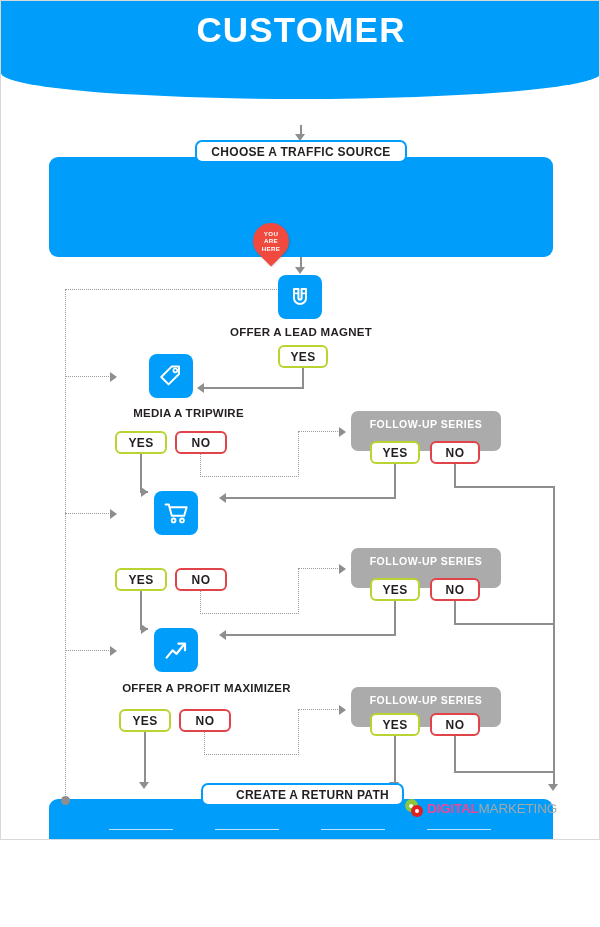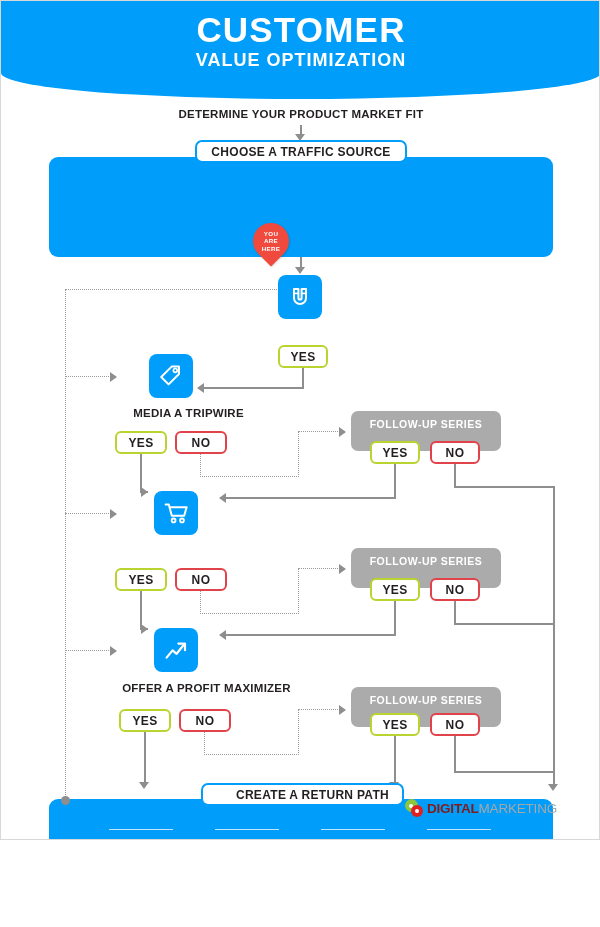--- a/index.html
+++ b/index.html
@@ -223,36 +223,34 @@
     display: flex; align-items: center;
     z-index: 20;
   }
   #logo .gears { position: relative; width: 20px; height: 18px; margin-right: 2px; }
   #logo .g1, #logo .g2 {
     position: absolute; border-radius: 50%;
   }
   #logo .g1 { width: 13px; height: 13px; background: #8cc63f; left: 0; top: 0; }
   #logo .g2 { width: 12px; height: 12px; background: #e02020; left: 6px; top: 6px; }
   #logo .gh { position: absolute; width: 4px; height: 4px; border-radius: 50%; background: #ffffff; }
-  #logo .lb { font-size: 13.5px; font-weight: bold; color: #7f1d1d; letter-spacing: -.2px; }
+  #logo .lb { font-size: 13.5px; font-weight: bold; color: #ec4899; letter-spacing: -.2px; }
   #logo .lg { font-size: 13.5px; color: #a7a7a7; letter-spacing: -.2px; }
 
   svg { display: block; }
 </style>
 </head>
 <body>
 
 <div id="page">
 
   <div id="header">
     <div class="t1">CUSTOMER</div>
-    <div class="t2">VALUE OPTIMIZATION</div>
-  </div>
-
-  <div class="hdg" style="left:0;top:107px;width:600px;text-align:center;">DETERMINE YOUR PRODUCT MARKET FIT</div>
+  </div>
+
   <div class="vline" style="left:299px;top:124px;height:11px;"></div>
   <div class="arrowdown" style="left:294px;top:133px;"></div>
 
   <div class="bluepanel" style="left:48px;top:156px;width:504px;height:100px;"></div>
   <div class="capsule" style="left:194px;top:139px;width:212px;height:23px;">CHOOSE A TRAFFIC SOURCE</div>
 
   <div class="tile" style="left:58px;top:166px;width:50px;">
     <div class="box">
       <svg width="26" height="26" viewBox="0 0 26 26">
           <path d="M16.5 7.5h-2.2c-1.1 0-1.8.7-1.8 1.8V12h4l-.5 3.4h-3.5V24h-3.3v-8.6H6.5V12h2.7V9.1c0-2.8 1.7-4.6 4.4-4.6h2.9z" fill="none" stroke="#fff" stroke-width="1.6" stroke-linejoin="round"></path>
@@ -379,20 +377,21 @@
     </div>
   </div>
 
   <div class="offericon" style="left:277px;top:274px;">
     <svg width="28" height="28" viewBox="0 0 28 28">
       <path d="M8 6v9a6 6 0 0 0 12 0V6h-4.4v9a1.6 1.6 0 0 1-3.2 0V6z" fill="none" stroke="#fff" stroke-width="2" stroke-linejoin="round"></path>
       <line x1="8" y1="10.4" x2="12.4" y2="10.4" stroke="#fff" stroke-width="1.6"></line>
       <line x1="15.6" y1="10.4" x2="20" y2="10.4" stroke="#fff" stroke-width="1.6"></line>
     </svg>
   </div>
+  <div class="hdg" style="left:0;top:325px;width:600px;text-align:center;">OFFER A LEAD MAGNET</div>
   <div class="chip yes" style="left:277px;top:344px;width:50px;">YES</div>
 
   <div class="vline" style="left:301px;top:367px;height:21px;"></div>
   <div class="hline" style="left:203px;top:386px;width:100px;"></div>
   <div class="arrowleft" style="left:196px;top:382px;"></div>
 
   <div class="offericon" style="left:148px;top:353px;">
     <svg width="28" height="28" viewBox="0 0 28 28">
       <path d="M14.6 4.6H22v7.4L11.6 22.4 4.2 15z" fill="none" stroke="#fff" stroke-width="2" stroke-linejoin="round"></path>
       <circle cx="18.3" cy="8.4" r="1.9" fill="none" stroke="#fff" stroke-width="1.7"></circle>

